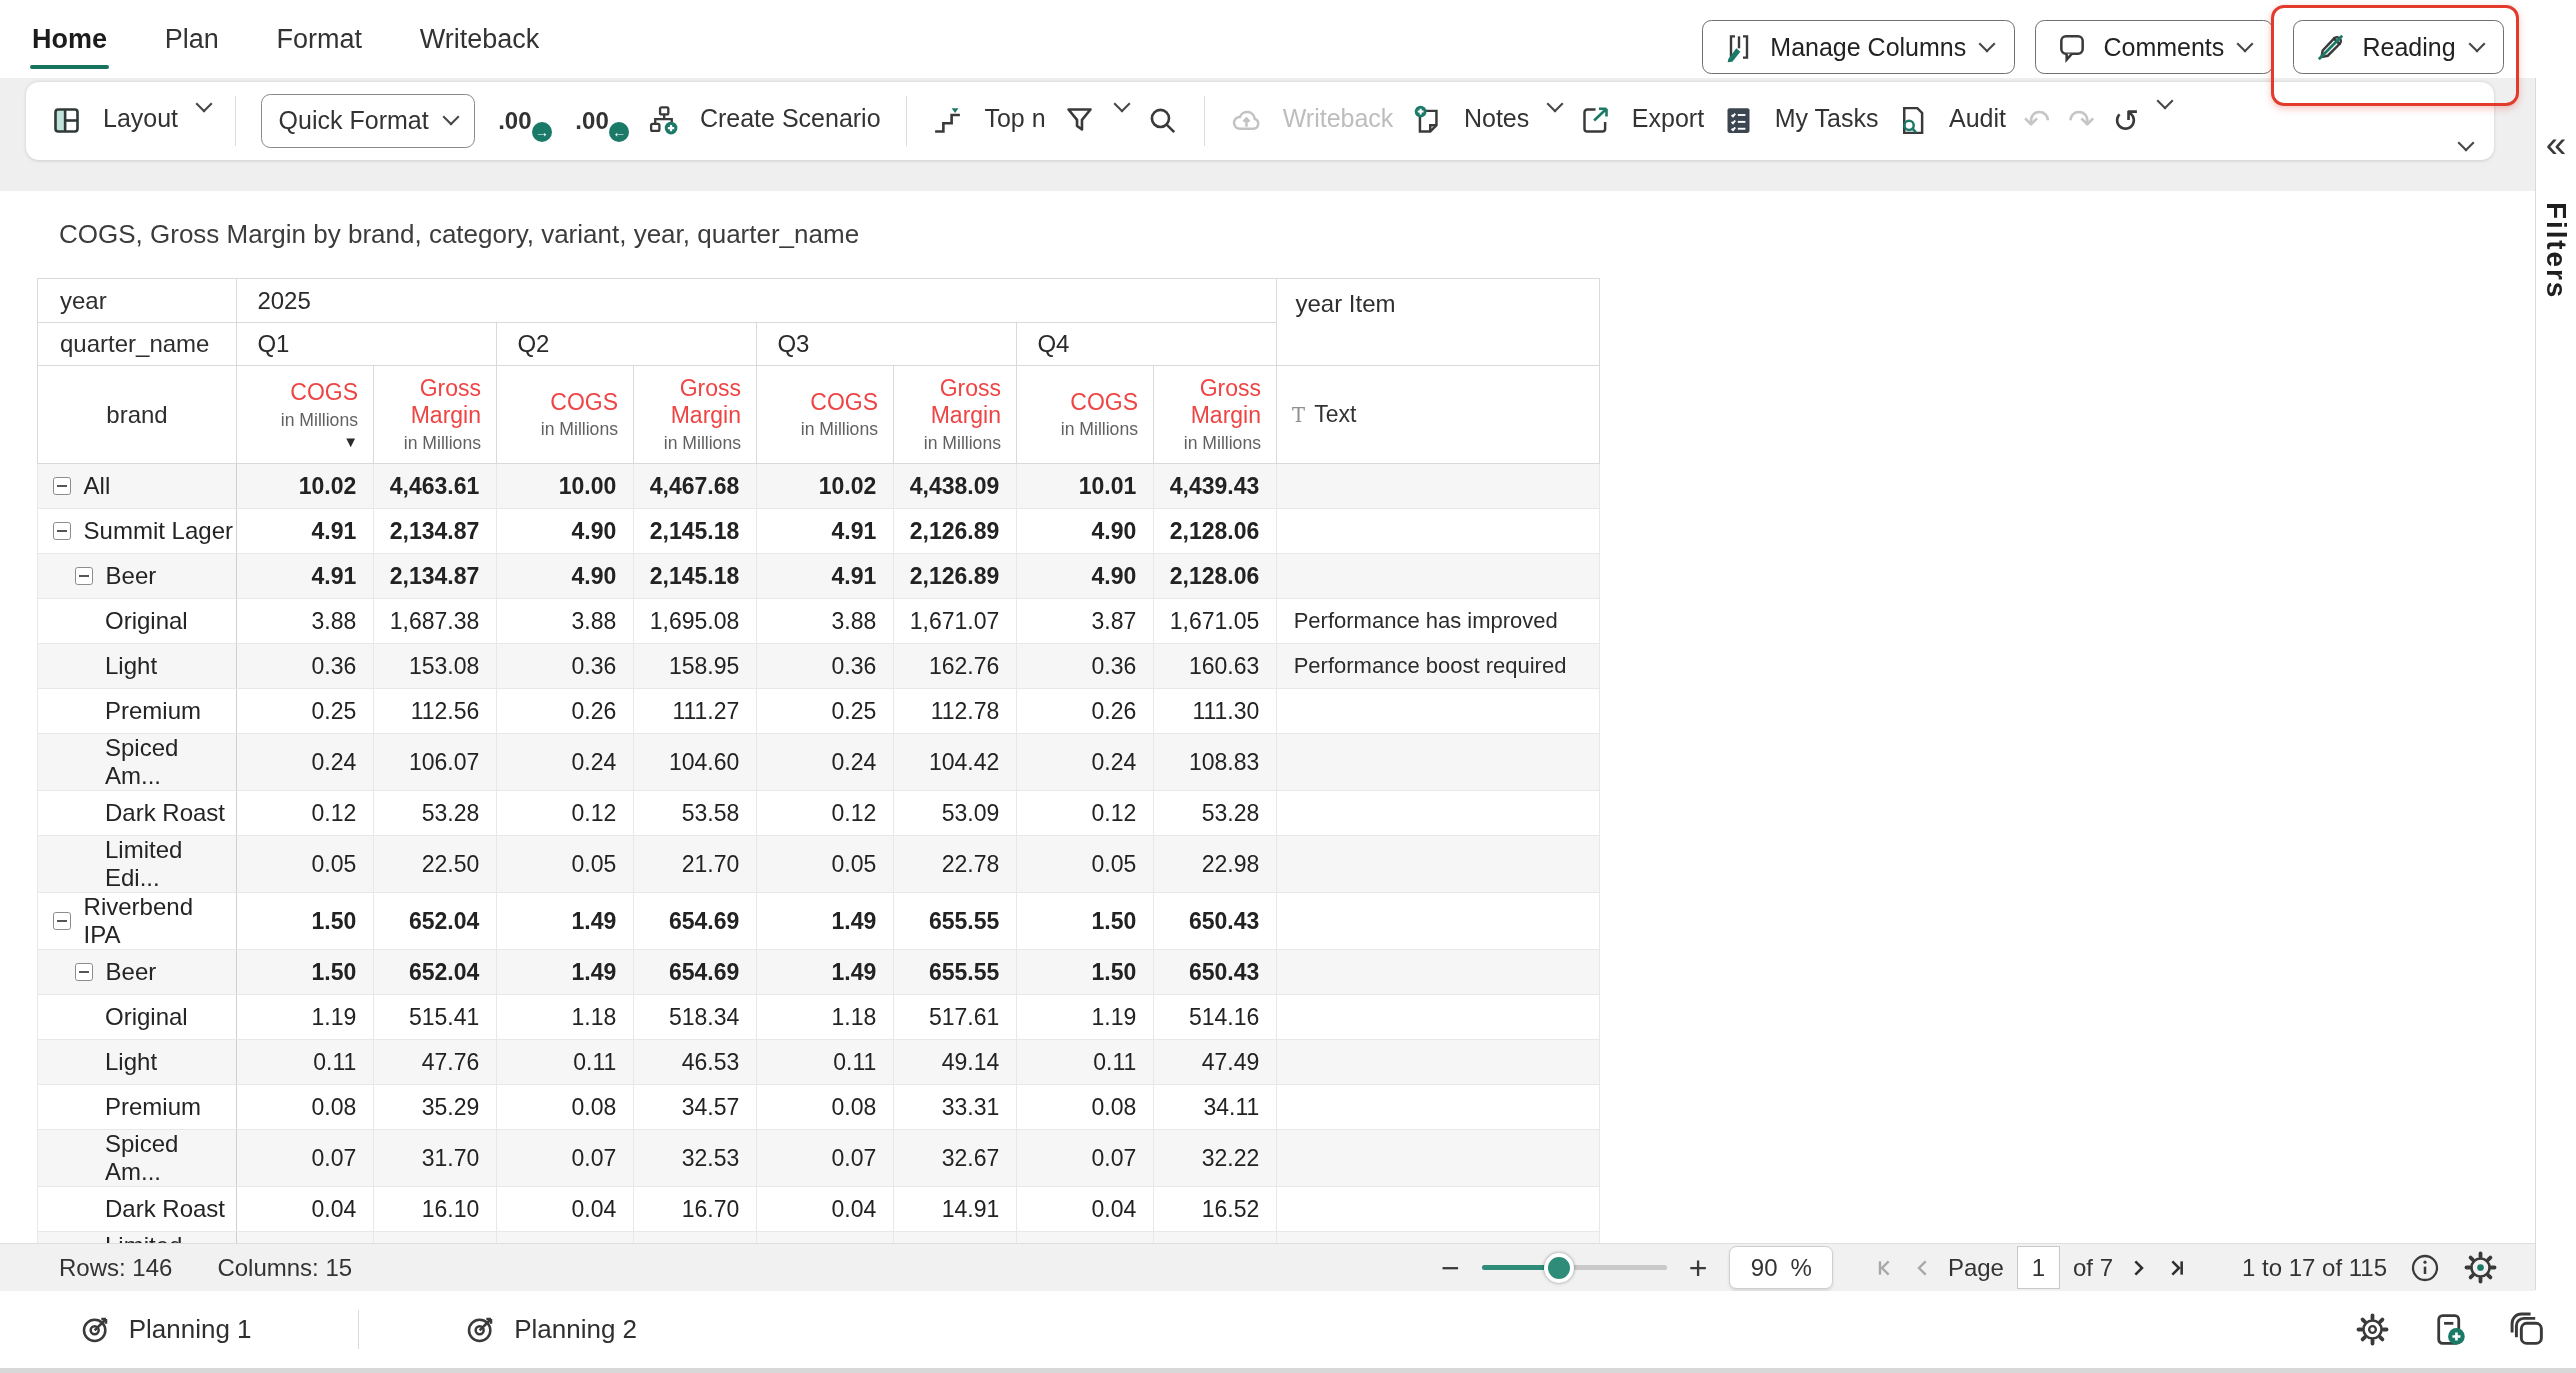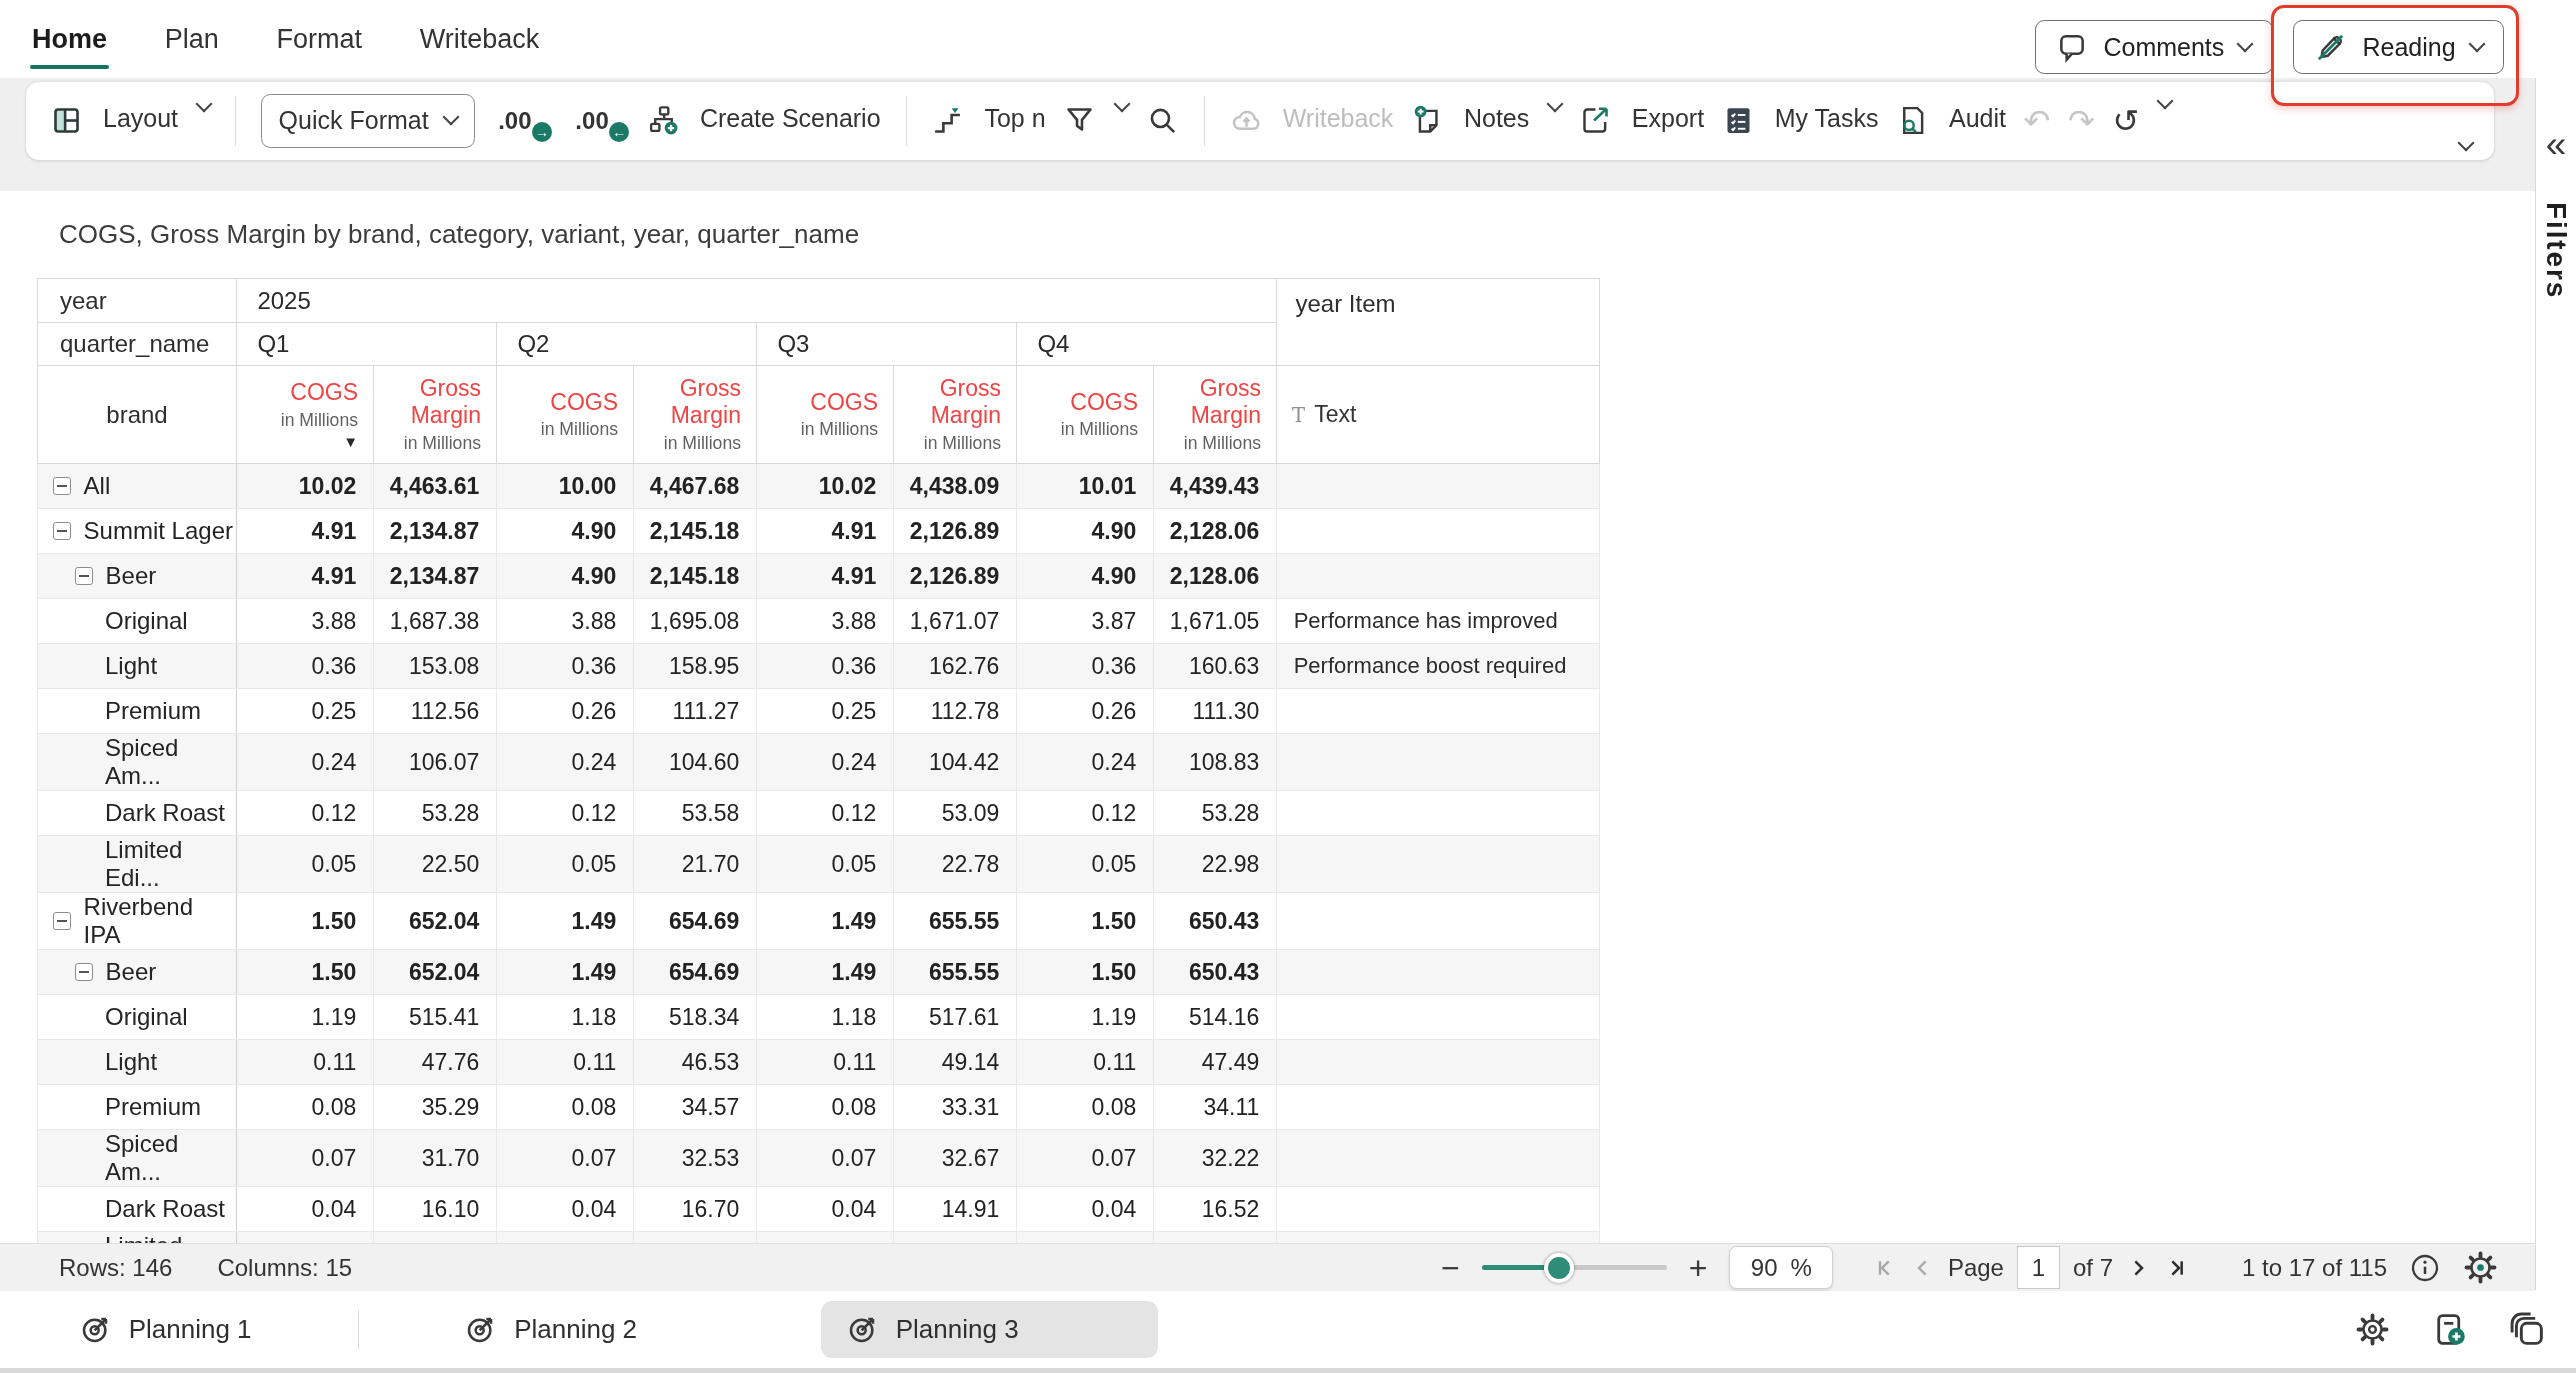--- a/index.html
+++ b/index.html
@@ -123,20 +123,30 @@
 <div class="app">
 
   <header class="menubar">
     <nav class="menu-tabs">
       <div class="menu-tab active">Home</div>
       <div class="menu-tab">Plan</div>
       <div class="menu-tab">Format</div>
       <div class="menu-tab">Writeback</div>
     </nav>
     <div class="menu-right">
+      <button class="mr-btn">
+        <svg class="ic" width="32" height="32" viewBox="0 0 24 24" fill="none">
+          <path d="M9 4 H6 V20 H9" stroke="#3a3a3a" stroke-width="1.8"></path>
+          <path d="M15 4 H18 V20 H15" stroke="#3a3a3a" stroke-width="1.8"></path>
+          <line x1="12" y1="4" x2="12" y2="13" stroke="#3a3a3a" stroke-width="1.8"></line>
+          <path d="M4 21 L10 13 L13 15.5 L7 23 L3.5 23.5 Z" fill="#1b7a67"></path>
+        </svg>
+        <span>Manage Columns</span>
+        <span class="chev"></span>
+      </button>
       <button class="mr-btn">
         <svg class="ic" width="32" height="32" viewBox="0 0 24 24" fill="none">
           <rect x="4" y="4" width="16" height="13" rx="3.5" stroke="#3a3a3a" stroke-width="1.9"></rect>
           <path d="M8 17 L8 21.5 L12 17" stroke="#3a3a3a" stroke-width="1.9" fill="#fff"></path>
         </svg>
         <span>Comments</span>
         <span class="chev"></span>
       </button>
       <div class="reading-wrap">
         <button class="mr-btn">
@@ -693,29 +703,20 @@
       <div class="tab-sep"></div>
       <div class="sheet-tab">
         <svg width="32" height="32" viewBox="0 0 24 24" fill="none">
           <circle cx="11" cy="13" r="8" stroke="#3a3a3a" stroke-width="1.9"></circle>
           <circle cx="11" cy="13" r="3" stroke="#3a3a3a" stroke-width="1.9"></circle>
           <line x1="11" y1="13" x2="19.5" y2="4.5" stroke="#3a3a3a" stroke-width="1.9"></line>
           <path d="M19.5 4.5 L19.5 8 M19.5 4.5 L16 4.5" stroke="#3a3a3a" stroke-width="1.9"></path>
         </svg>
         <span>Planning 2</span>
       </div>
-      <div class="sheet-tab active">
-        <svg width="32" height="32" viewBox="0 0 24 24" fill="none">
-          <circle cx="11" cy="13" r="8" stroke="#3a3a3a" stroke-width="1.9"></circle>
-          <circle cx="11" cy="13" r="3" stroke="#3a3a3a" stroke-width="1.9"></circle>
-          <line x1="11" y1="13" x2="19.5" y2="4.5" stroke="#3a3a3a" stroke-width="1.9"></line>
-          <path d="M19.5 4.5 L19.5 8 M19.5 4.5 L16 4.5" stroke="#3a3a3a" stroke-width="1.9"></path>
-        </svg>
-        <span>Planning 3</span>
-      </div>
       <div class="tab-right">
         <svg width="35" height="35" viewBox="0 0 24 24" fill="none">
           <circle cx="12" cy="12" r="6.2" stroke="#3a3a3a" stroke-width="1.8"></circle>
           <g stroke="#3a3a3a" stroke-width="2.6" stroke-linecap="round">
             <line x1="12" y1="2.4" x2="12" y2="4.6"></line>
               <line x1="12" y1="19.4" x2="12" y2="21.6"></line>
             <line x1="2.4" y1="12" x2="4.6" y2="12"></line>
               <line x1="19.4" y1="12" x2="21.6" y2="12"></line>
             <line x1="5.2" y1="5.2" x2="6.8" y2="6.8"></line>
               <line x1="17.2" y1="17.2" x2="18.8" y2="18.8"></line>

